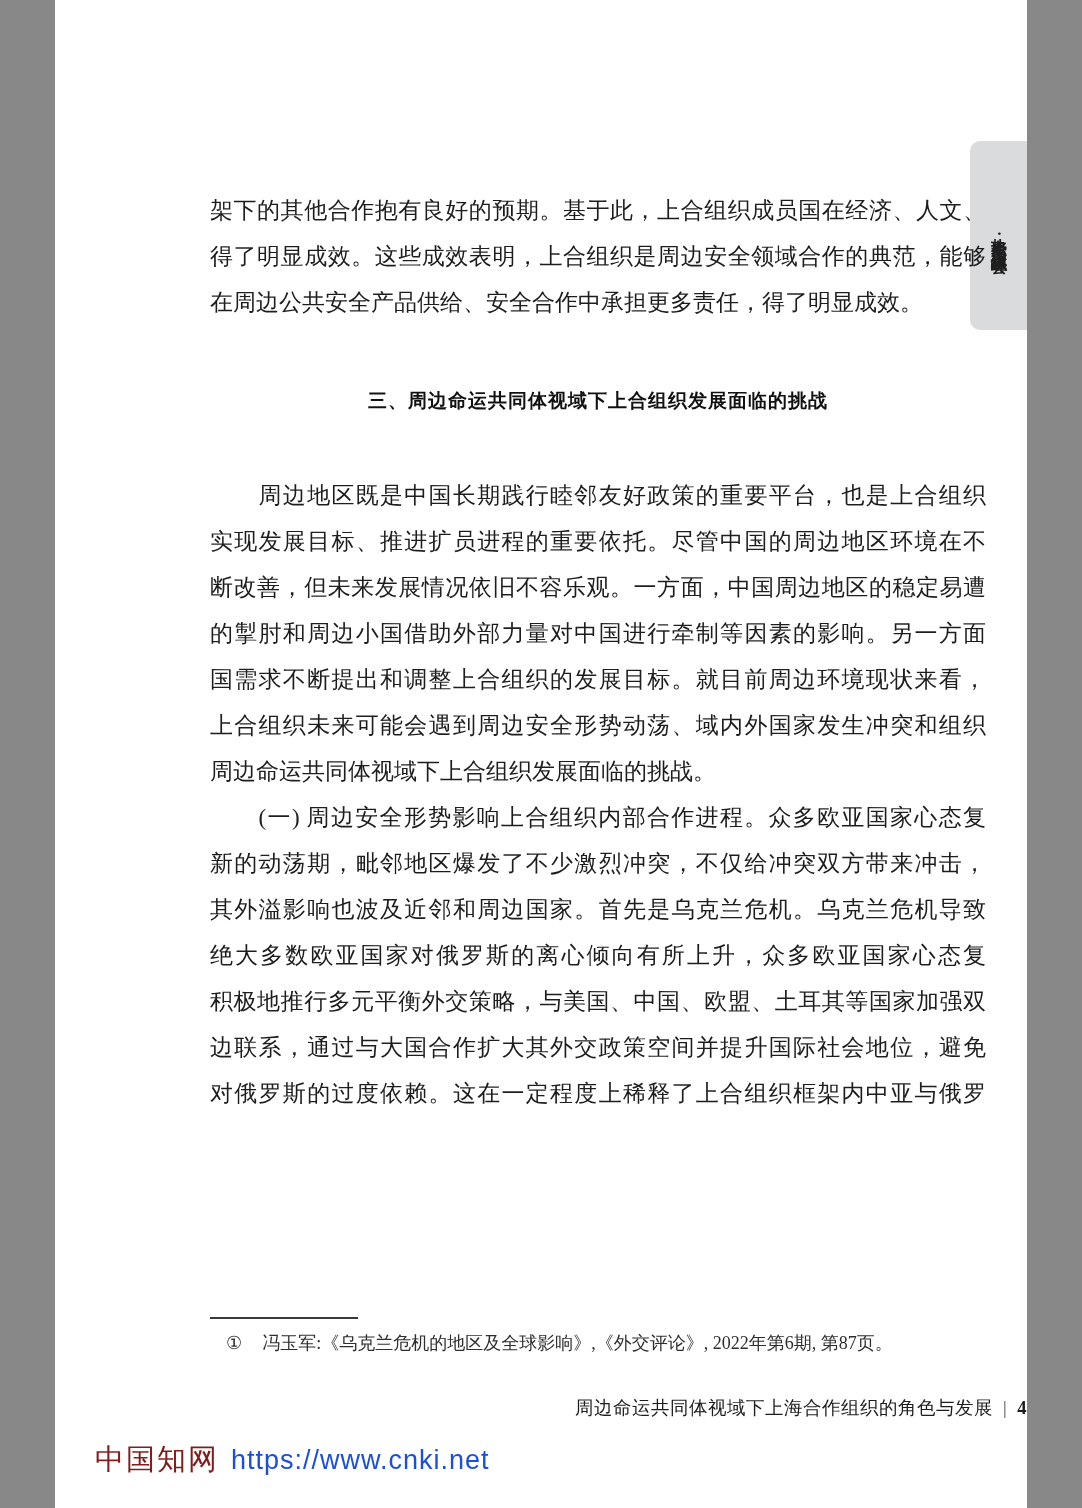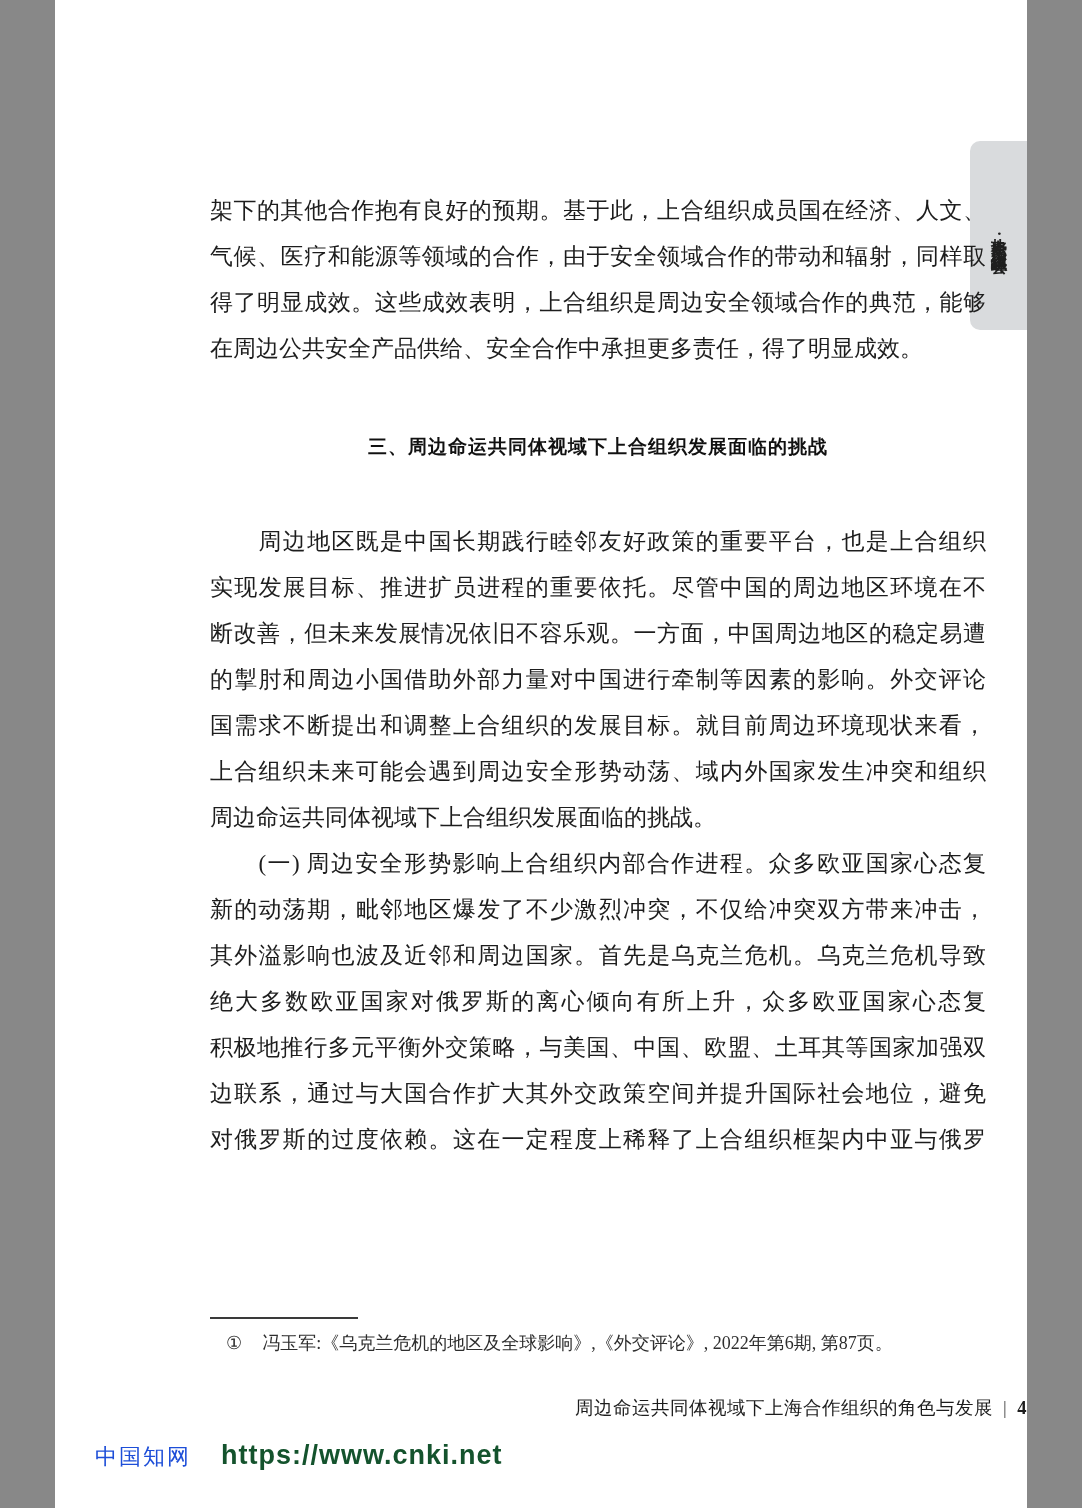--- a/index.html
+++ b/index.html
@@ -45,45 +45,44 @@
     position:absolute; left:16px; top:1395px; width:990px; text-align:right;
     font-size:18.5px; color:#1d1d1d; letter-spacing:0.5px;
   }
   .footer .bar { margin:0 10px; color:#4a4a4a; font-weight:400; }
   .footer b { font-weight:700; }
   
   .watermark {
     position:absolute; left:40px; top:1440px;
     font-family:"Liberation Sans","DejaVu Sans",sans-serif;
   }
-  .wm-brand { font-size:22px; color:#1d4ed8; letter-spacing:2px; }
-  .wm-url { font-size:27px; color:#14532d; margin-left:30px; letter-spacing:1px;font-weight:bold; }
+  .wm-brand { font-size:29px; color:#7f1d1d; letter-spacing:2px; }
+  .wm-url { font-size:27px; color:#1d4ed8; margin-left:12px; letter-spacing:1px; }
 </style>
 </head>
 <body>
 
 <div class="page">
 
   <aside class="side-tab">
     <span class="vtext">热点聚焦·上合组织峰会</span>
   </aside>
 
   <main class="content">
     <section class="para">
         <div class="bline">架下的其他合作抱有良好的预期。基于此，上合组织成员国在经济、人文、</div>
-        <div class="bline">气候、医疗和能源等领域的合作，由于安全领域合作的带动和辐射，同样取</div>
         <div class="bline">得了明显成效。这些成效表明，上合组织是周边安全领域合作的典范，能够</div>
         <div class="bline last-left">在周边公共安全产品供给、安全合作中承担更多责任，得了明显成效。</div>
       </section>
     <h2 class="heading">三、周边命运共同体视域下上合组织发展面临的挑战</h2>
     <section class="para">
         <div class="bline">　　周边地区既是中国长期践行睦邻友好政策的重要平台，也是上合组织</div>
         <div class="bline">实现发展目标、推进扩员进程的重要依托。尽管中国的周边地区环境在不</div>
         <div class="bline">断改善，但未来发展情况依旧不容乐观。一方面，中国周边地区的稳定易遭</div>
-        <div class="bline">的掣肘和周边小国借助外部力量对中国进行牵制等因素的影响。外交评论</div>
+        <div class="bline">的掣肘和周边小国借助外部力量对中国进行牵制等因素的影响。另一方面</div>
         <div class="bline">国需求不断提出和调整上合组织的发展目标。就目前周边环境现状来看，</div>
         <div class="bline">上合组织未来可能会遇到周边安全形势动荡、域内外国家发生冲突和组织</div>
         <div class="bline last-left">周边命运共同体视域下上合组织发展面临的挑战。</div>
       </section>
     <section class="para">
         <div class="bline">　　(一) 周边安全形势影响上合组织内部合作进程。众多欧亚国家心态复</div>
         <div class="bline">新的动荡期，毗邻地区爆发了不少激烈冲突，不仅给冲突双方带来冲击，</div>
         <div class="bline">其外溢影响也波及近邻和周边国家。首先是乌克兰危机。乌克兰危机导致</div>
         <div class="bline">绝大多数欧亚国家对俄罗斯的离心倾向有所上升，众多欧亚国家心态复</div>
         <div class="bline">积极地推行多元平衡外交策略，与美国、中国、欧盟、土耳其等国家加强双</div>

